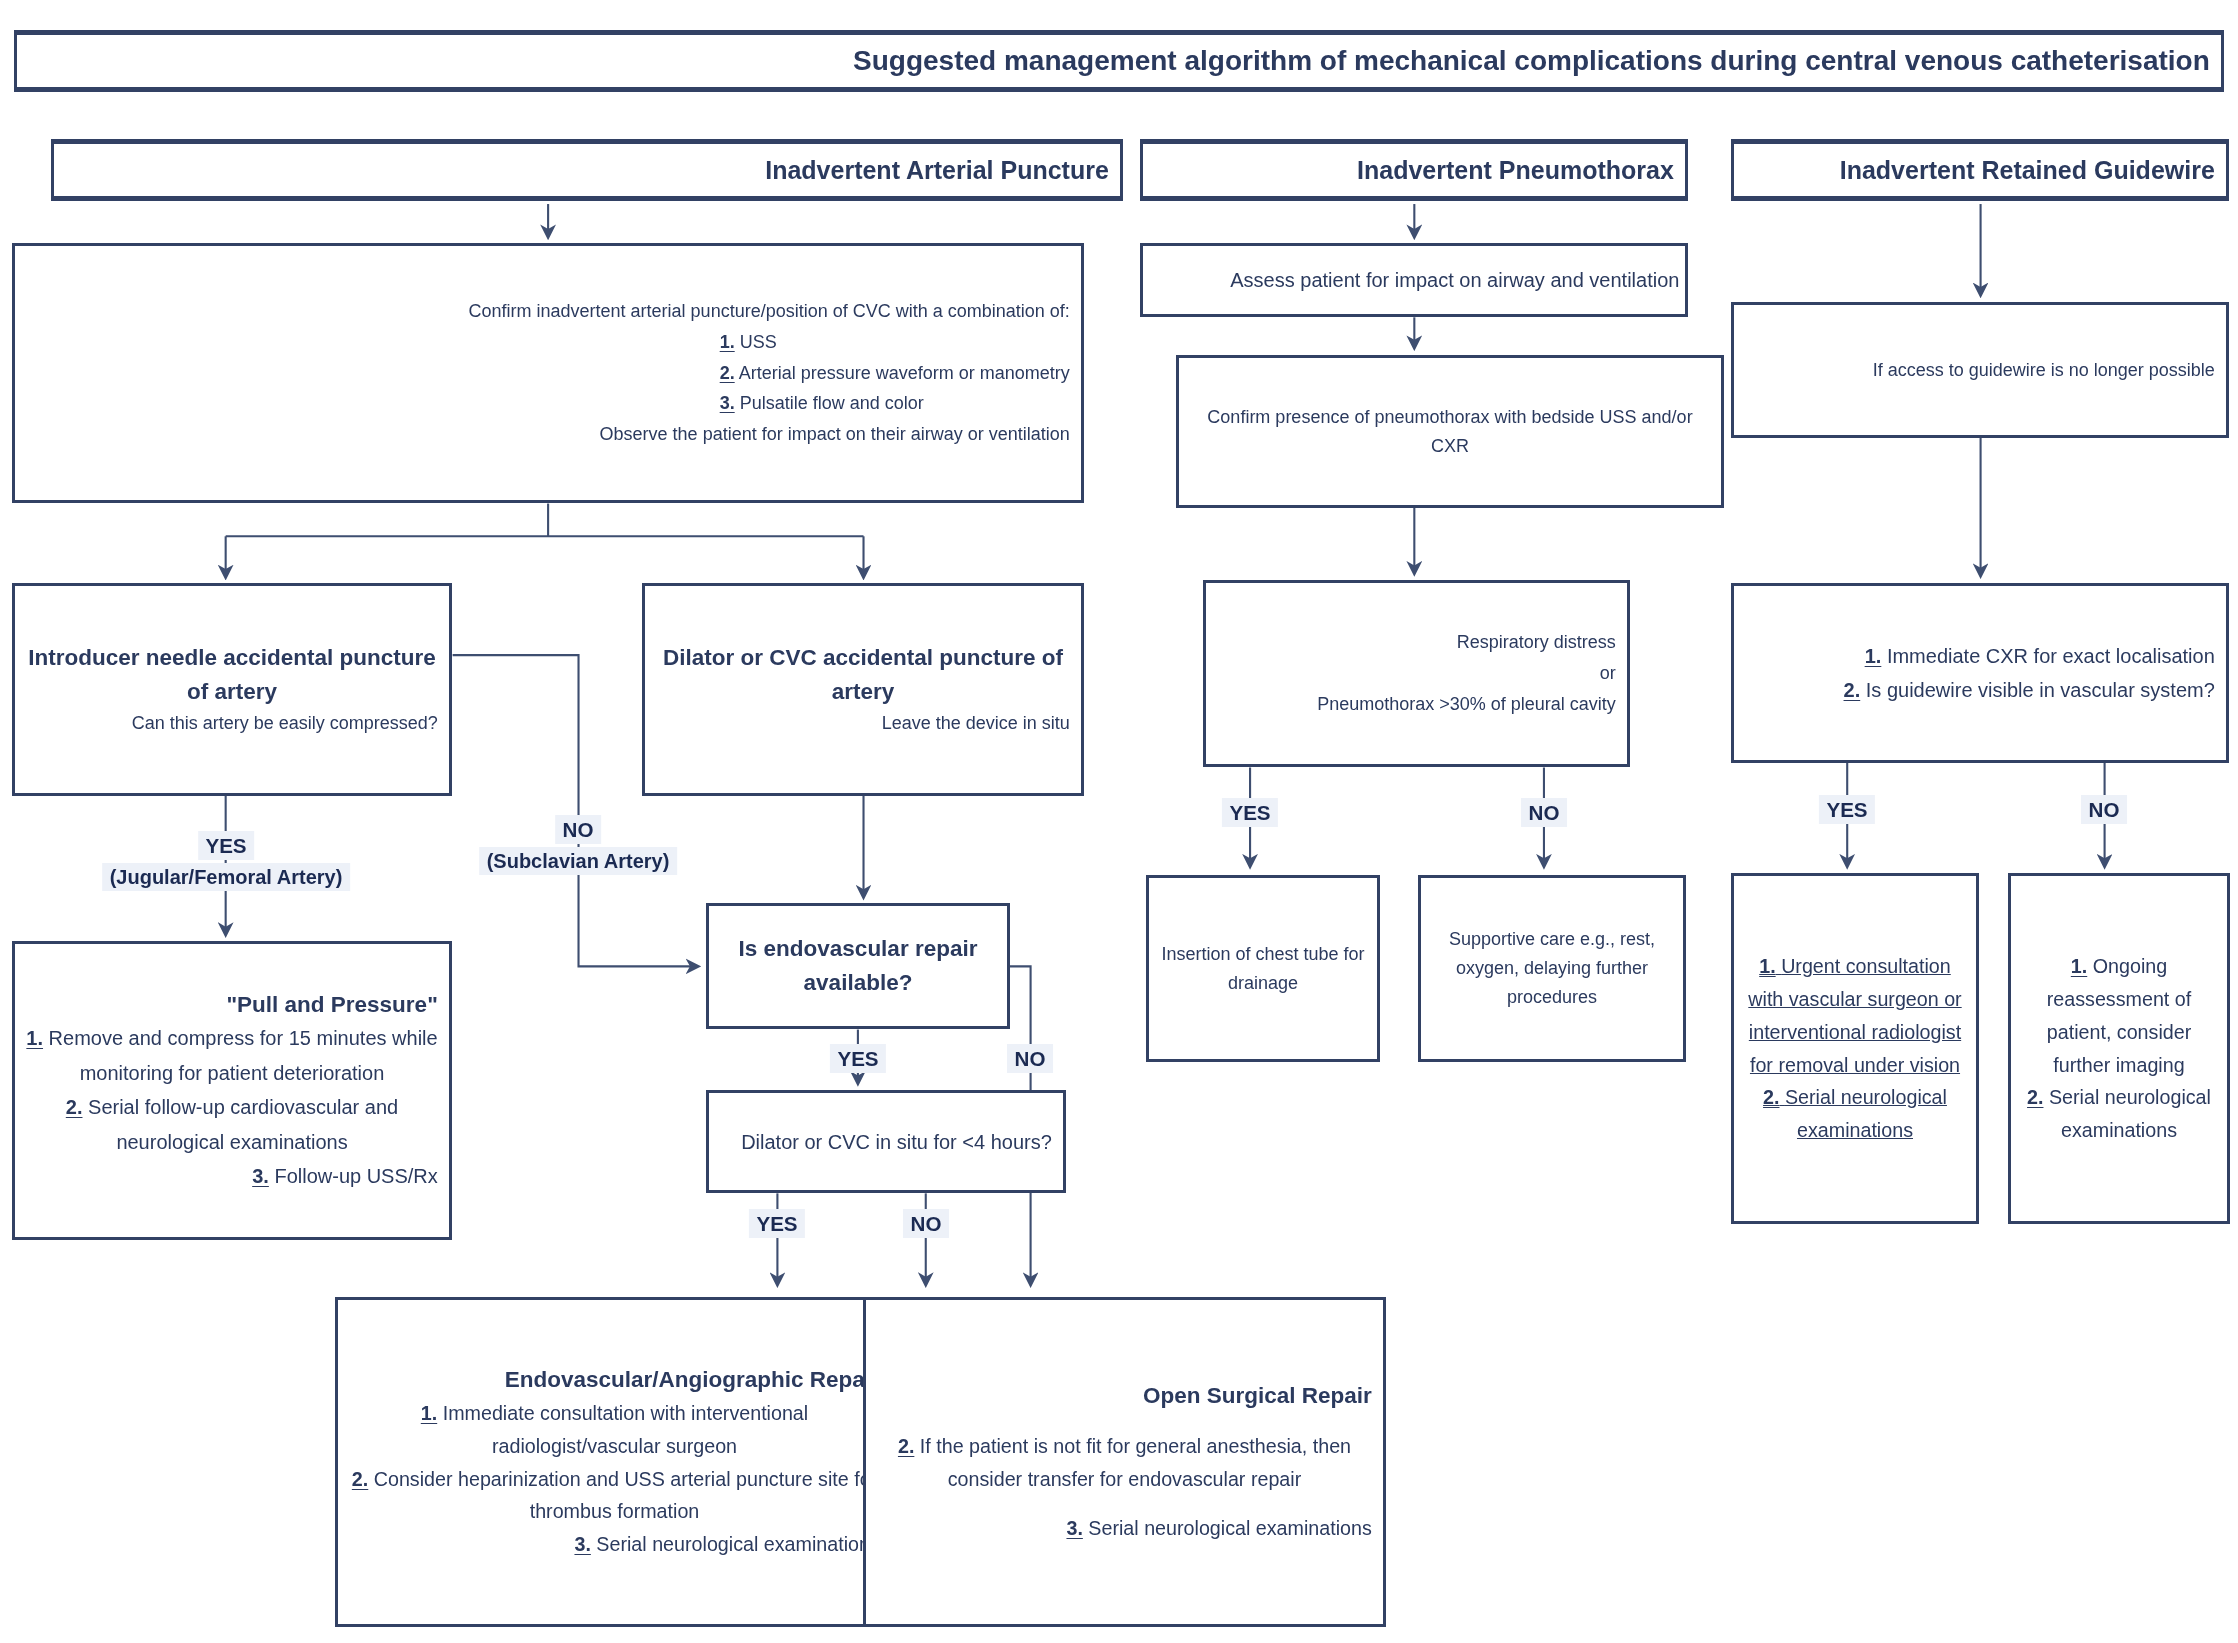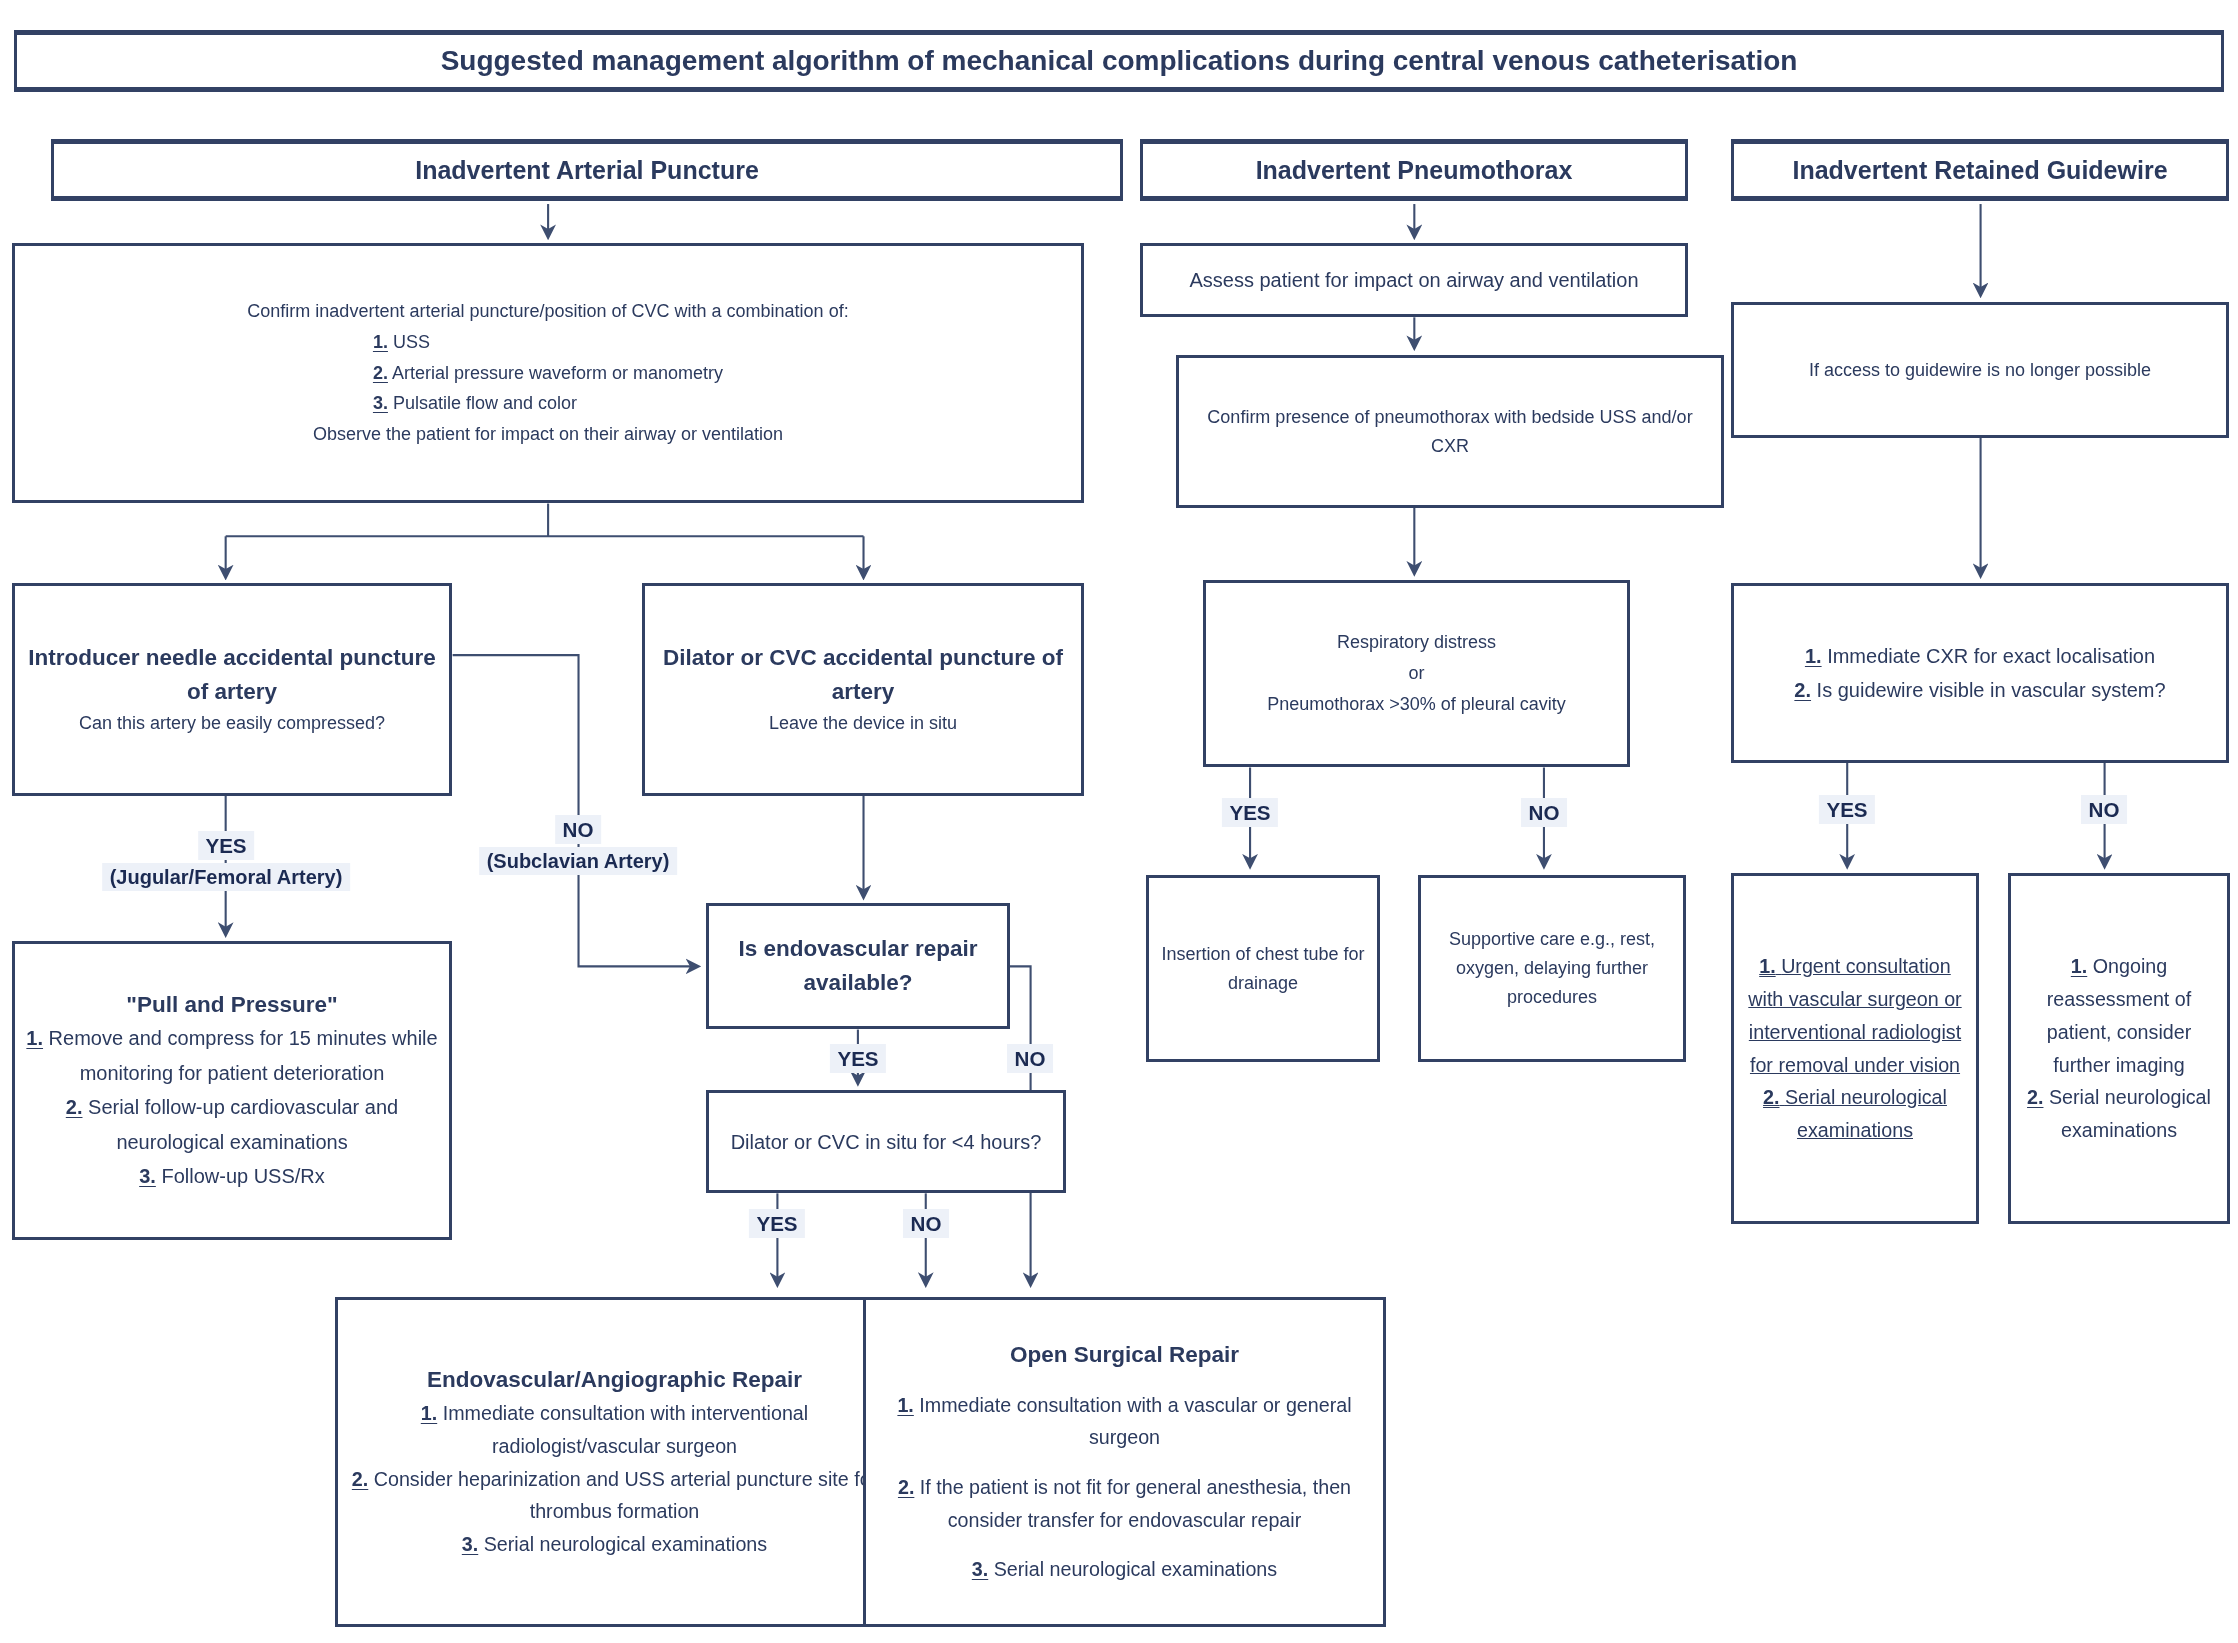--- a/index.html
+++ b/index.html
@@ -1,20 +1,20 @@
 <!DOCTYPE html>
 <html style="font-size:7.5px"><head>
 <meta charset="utf-8">
 <style>
   html,body{margin:0;padding:0;background:#ffffff;}
   body{font-family:"Liberation Sans", sans-serif;}
   #canvas{position:relative;width:2239px;height:1644px;background:#ffffff;overflow:hidden;color:#2b3a5e;}
   #wires{position:absolute;left:0;top:0;width:2239px;height:1644px;}
   .box{position:absolute;box-sizing:border-box;background:#ffffff;border:3.7px solid #324164;
-       display:flex;flex-direction:column;justify-content:center;align-items:center;
+       display:flex;flex-direction:column;justify-content:center;align-items:flex-end;
        text-align:center;color:#2b3a5e;line-height:1.6;padding:4.7px 11.2px;}
   .thick{border-width:5.1px 3.7px;}
   .title{font-weight:bold;font-size:28px;}
   .colhdr{font-weight:bold;font-size:25px;}
   .t44{font-size:18px;}
   .t43{font-size:20px;}
   .t42{font-size:19.7px;line-height:1.66;}
   .bt{font-weight:bold;font-size:22.5px;line-height:1.5;}
   .num{font-weight:bold;text-decoration:underline;text-decoration-thickness:1.4px;text-underline-offset:3.3px;}
   .numblock{display:inline-block;text-align:left;}
@@ -129,21 +129,20 @@
 
   <div class="box t42" style="left:335px;top:1297px;width:559px;height:330px;">
     <div class="bt">Endovascular/Angiographic Repair</div>
     <div><span class="num">1.</span> <span>Immediate consultation with interventional radiologist/vascular surgeon</span></div>
     <div><span class="num">2.</span> <span>Consider heparinization and USS arterial puncture site for thrombus formation</span></div>
     <div><span class="num">3.</span> <span>Serial neurological examinations</span></div>
   </div>
 
   <div class="box t42" style="left:863px;top:1297px;width:523px;height:330px;gap:17px;">
     <div class="bt">Open Surgical Repair</div>
-    <div><span class="num">1.</span> <span>Immediate consultation with a vascular or general surgeon</span></div>
     <div><span class="num">2.</span> <span>If the patient is not fit for general anesthesia, then consider transfer for endovascular repair</span></div>
     <div><span class="num">3.</span> <span>Serial neurological examinations</span></div>
   </div>
 
   <div class="box thick colhdr" style="left:1140px;top:139px;width:548px;height:62px;">
     <div>Inadvertent Pneumothorax</div>
   </div>
 
   <div class="box t43" style="left:1140px;top:243px;width:548px;height:74px;padding:2.8px 5.6px;">
     <div>Assess patient for impact on airway and ventilation</div>

